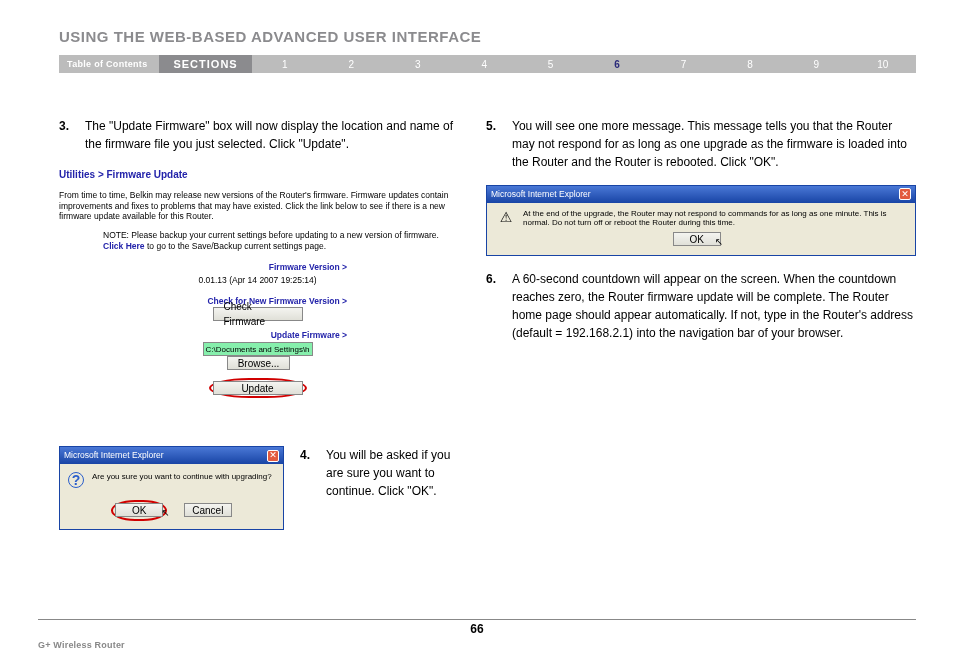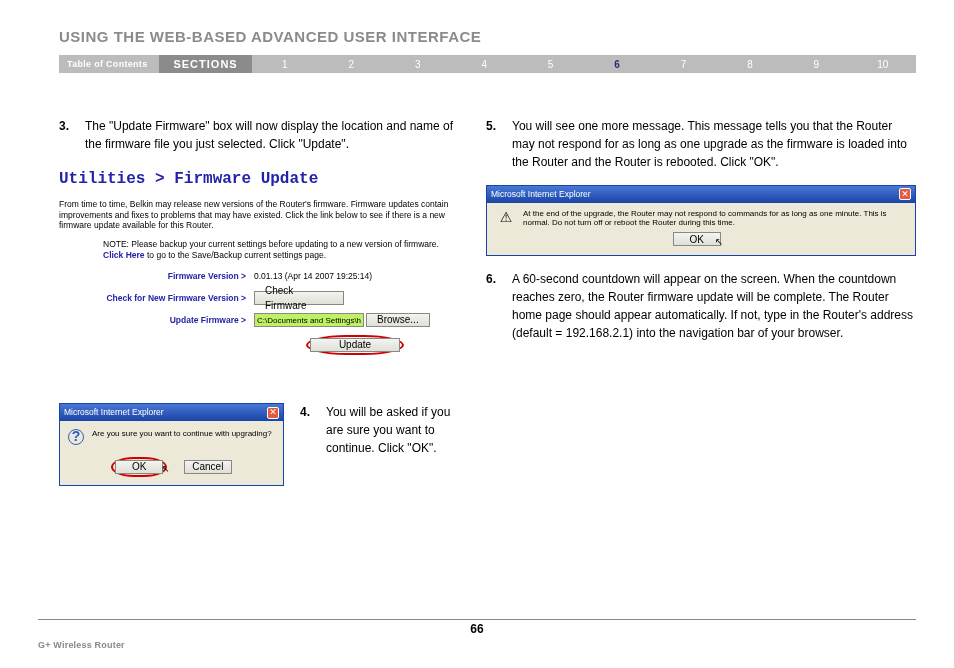--- a/index.html
+++ b/index.html
@@ -72,22 +72,21 @@
     min-width: 18px;
   }
   .panel {
     border: 0;
     margin-top: 12px;
     font-size: 9px;
   }
   .panel-title {
     color: #2323aa;
     font-weight: bold;
-    font-size: 16px;
-    font-family: Liberation Mono, monospace;
+    font-size: 10px;
   }
   .panel-body {
     margin-top: 8px;
     font-size: 8.5px;
     color: #000;
     line-height: 1.25;
   }
   .panel-note {
     margin-top: 8px;
     font-size: 8.5px;
@@ -96,20 +95,21 @@
   }
   .bluelink { color: #2323aa; font-weight: bold; }
   .panel-grid {
     margin-top: 10px;
     font-size: 8.5px;
   }
   .prow {
     display: flex;
     align-items: center;
     margin-bottom: 8px;
+    flex-direction: column;
   }
   .plabel {
     color: #2323aa;
     font-weight: bold;
     width: 195px;
     text-align: right;
     padding-right: 8px;
   }
   .btn-xp {
     background: linear-gradient(#f4f4f0, #e0e0d8);
@@ -126,21 +126,21 @@
     border-radius: 50% / 60%;
     padding: 1px 2px;
     display: inline-block;
   }
   .txt-xp {
     border: 1px solid #888;
     font-size: 8px;
     padding: 1px 2px;
     width: 110px;
     height: 14px;
-    background: #bef264;
+    background: #86efac;
     display: inline-block;
     overflow: hidden;
     white-space: nowrap;
   }
   .sub-row {
     display: flex;
     gap: 16px;
     margin-top: 48px;
   }
   .dlg {

